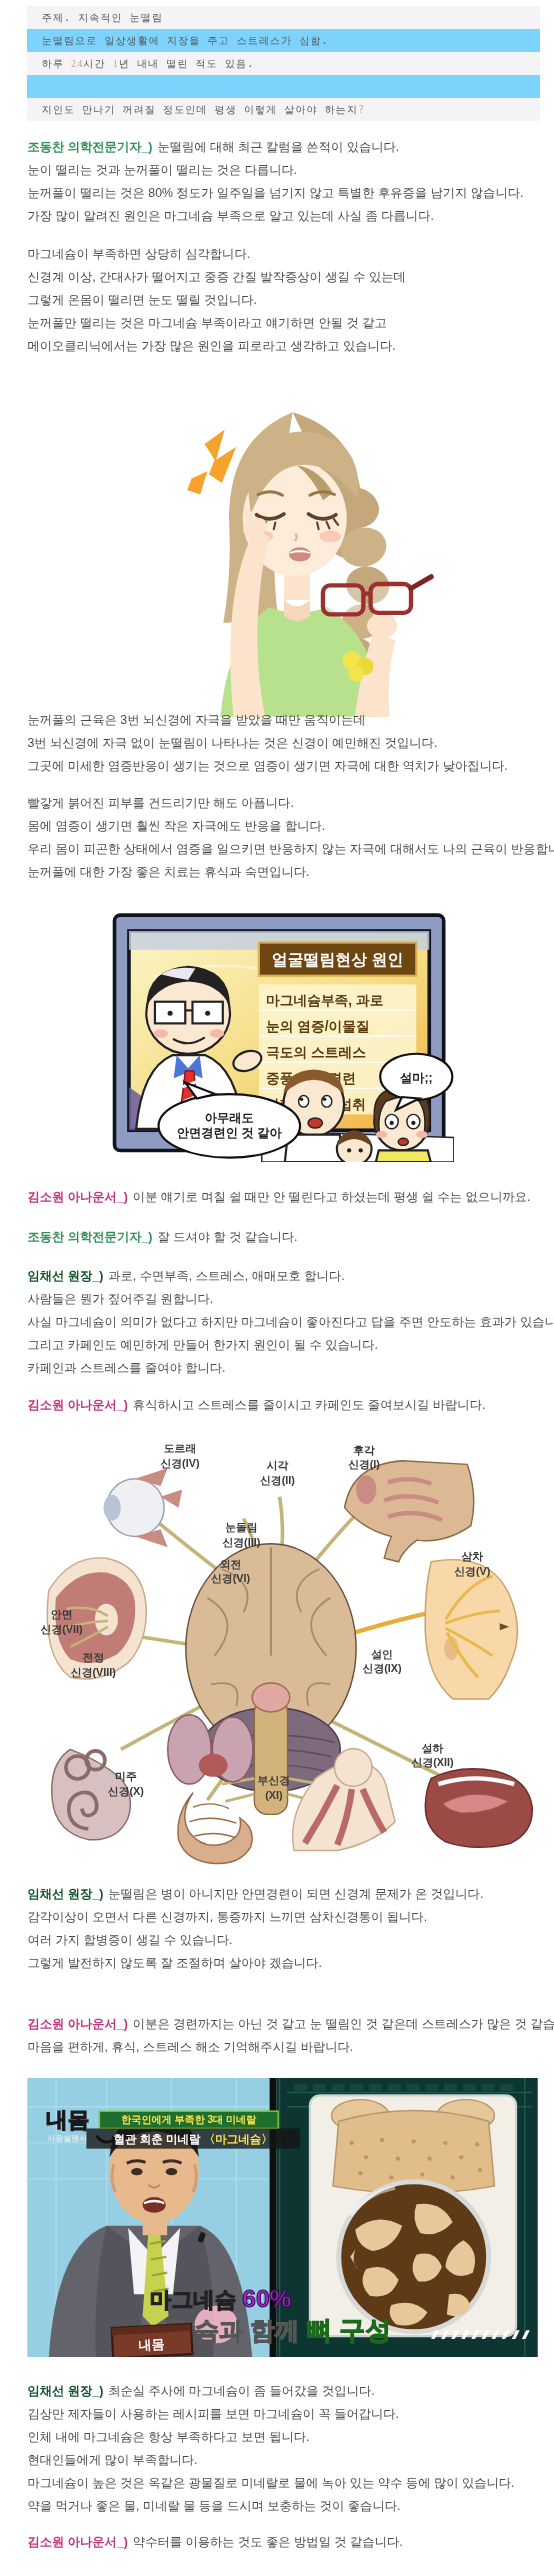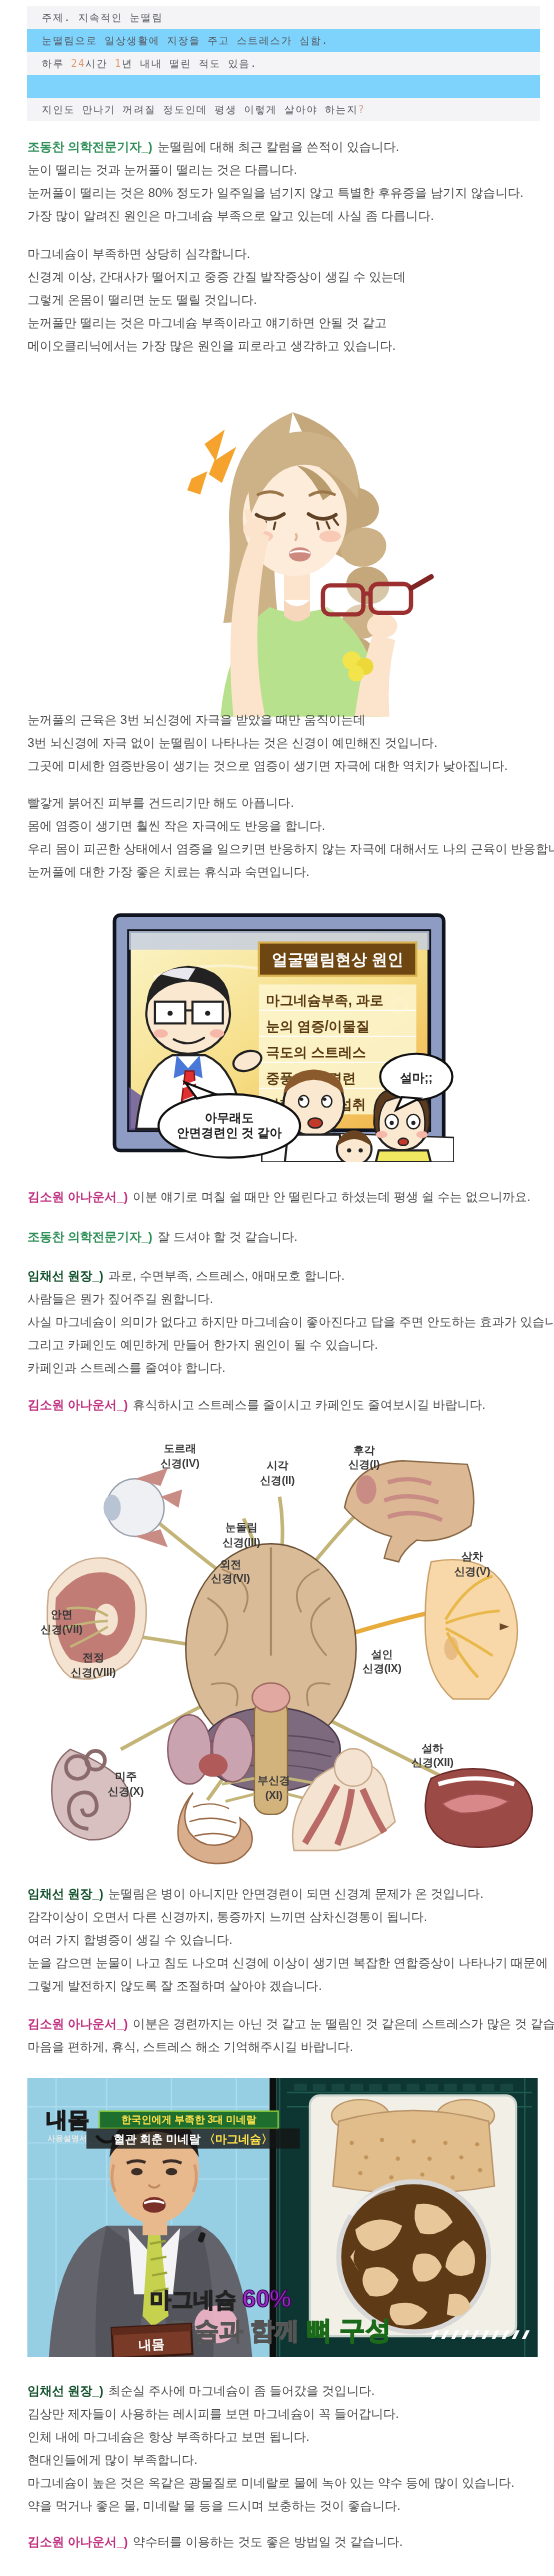--- a/index.html
+++ b/index.html
@@ -8,21 +8,21 @@
     font-family:"Liberation Sans",sans-serif;color:#4a4a4c;overflow:hidden;
   }
   .abs{position:absolute;}
   
   .qbox{position:absolute;left:27.4px;top:5.8px;width:513px;}
   .qrow{height:23px;line-height:23px;padding-left:14.4px;font-size:10px;
         letter-spacing:1.1px;color:#55565c;
         font-family:"DejaVu Sans Mono","Liberation Mono",monospace;white-space:nowrap;}
   .qrow.odd{background:#f4f4f6;}
   .qrow.even{background:#7dd3fc;}
-  .num{color:#e09a70;}
+  .num{color:#e09a70;font-family:Liberation Serif, serif;}
   .qmark{color:#cfa28e;}
   
   .para{position:absolute;left:27.4px;font-size:12.3px;}
   .line{height:23px;line-height:23px;white-space:nowrap;}
   .spk{font-weight:bold;margin-right:5px;margin-top:16px;}
   .spk.green{color:#2f9058;}
   .spk.pink{color:#c03381;}
   .spk.blue{color:#14532d;}
   svg text{font-family:"Liberation Sans",sans-serif;}
 </style>
@@ -331,21 +331,20 @@
     <text x="342" y="498"><tspan>(XI)</tspan></text>
     <text x="562" y="433"><tspan>설하</tspan></text>
     <text x="562" y="453"><tspan>신경(XII)</tspan></text>
   </g>
 </svg>
 
 <div class="para" style="top:1883px">
   <div class="line"><span class="spk blue">임채선 원장_)</span><span>눈떨림은 병이 아니지만 안면경련이 되면 신경계 문제가 온 것입니다.</span></div>
   <div class="line">감각이상이 오면서 다른 신경까지, 통증까지 느끼면 삼차신경통이 됩니다.</div>
   <div class="line">여러 가지 합병증이 생길 수 있습니다.</div>
-  <div class="line">눈을 감으면 눈물이 나고 침도 나오며 신경에 이상이 생기면 복잡한 연합증상이 나타나기 때문에</div>
   <div class="line">그렇게 발전하지 않도록 잘 조절하며 살아야 겠습니다.</div>
 </div>
 <div class="para" style="top:2013px">
   <div class="line"><span class="spk pink">김소원 아나운서_)</span><span>이분은 경련까지는 아닌 것 같고 눈 떨림인 것 같은데 스트레스가 많은 것 같습니다.</span></div>
   <div class="line">마음을 편하게, 휴식, 스트레스 해소 기억해주시길 바랍니다.</div>
 </div>
 
 <svg class="abs" style="left:27px;top:2078px" width="511" height="279" viewBox="0 0 708 387">
   <g>
     <rect x="0" y="0" width="336" height="387" fill="#96cfe4"></rect>

